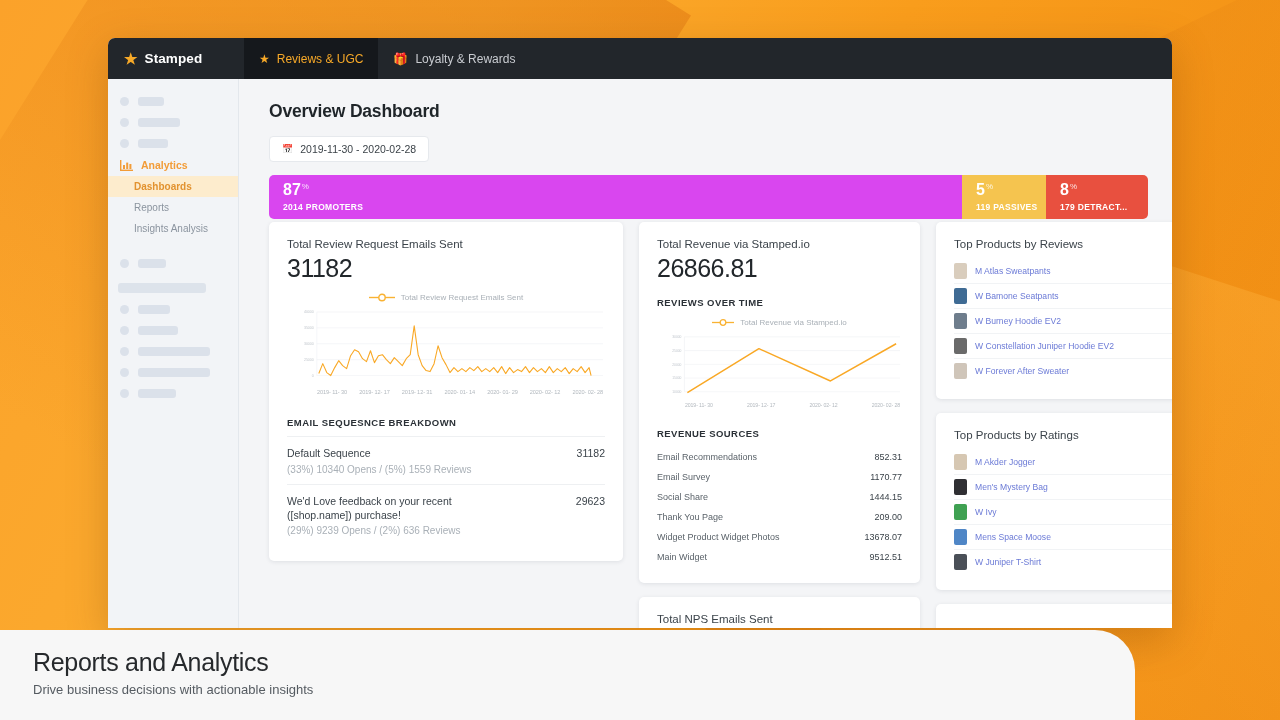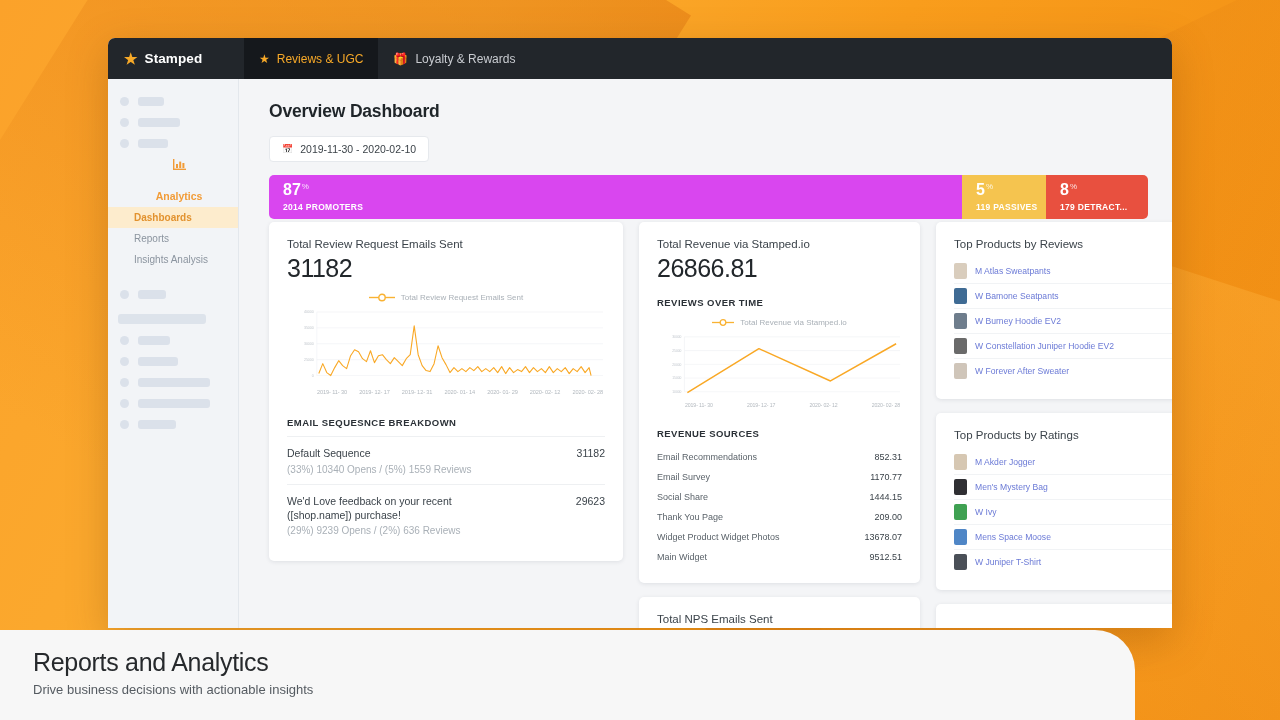--- a/index.html
+++ b/index.html
@@ -92,27 +92,26 @@
     padding-top: 12px;
     flex: 0 0 131px;
     position: relative;
   }
   .sk-row { display: flex; align-items: center; gap: 9px; padding: 6px 0 6px 12px; }
   .sk-dot { width: 9px; height: 9px; border-radius: 50%; background: #dbe1ea; flex: 0 0 9px; }
   .sk-bar { height: 9px; border-radius: 3px; background: #dbe1ea; }
   .sk-wide { height: 10px; border-radius: 3px; background: #dde3eb; margin: 9px 12px 6px 10px; }
 
   .nav-item {
-    display: flex; align-items: center; gap: 20px;
+    display: flex; align-items: center; gap: 8px;
     padding: 5px 0 5px 12px;
     font-size: 10.5px;
     color: #f29c38;
     font-weight: bold;
     cursor: pointer;
-    flex-direction: column;
   }
   .nav-icon-chart { width: 13px; height: 11px; display: block; }
   .sub-item {
     font-size: 10px;
     color: #8b949f;
     padding: 5px 0 5px 26px;
     cursor: pointer;
   }
   .sub-item.active {
     background: #fdeccd;
@@ -333,21 +332,21 @@
         <span class="sk-bar" style="width:38px"></span>
       </div>
     </div>
 
     <div class="main">
 
       <div class="page-title">Overview Dashboard</div>
 
       <div class="daterange">
         <span class="cal-ic">📅</span>
-        <span>2019-11-30 - 2020-02-10</span>
+        <span>2019-11-30 - 2020-02-28</span>
       </div>
 
       
       <div class="nps">
         <div class="nps-seg nps-promoters">
           <div class="nps-num">
             <span>87</span><sup>%</sup>
           </div>
           <div class="nps-label">2014 PROMOTERS</div>
         </div>

